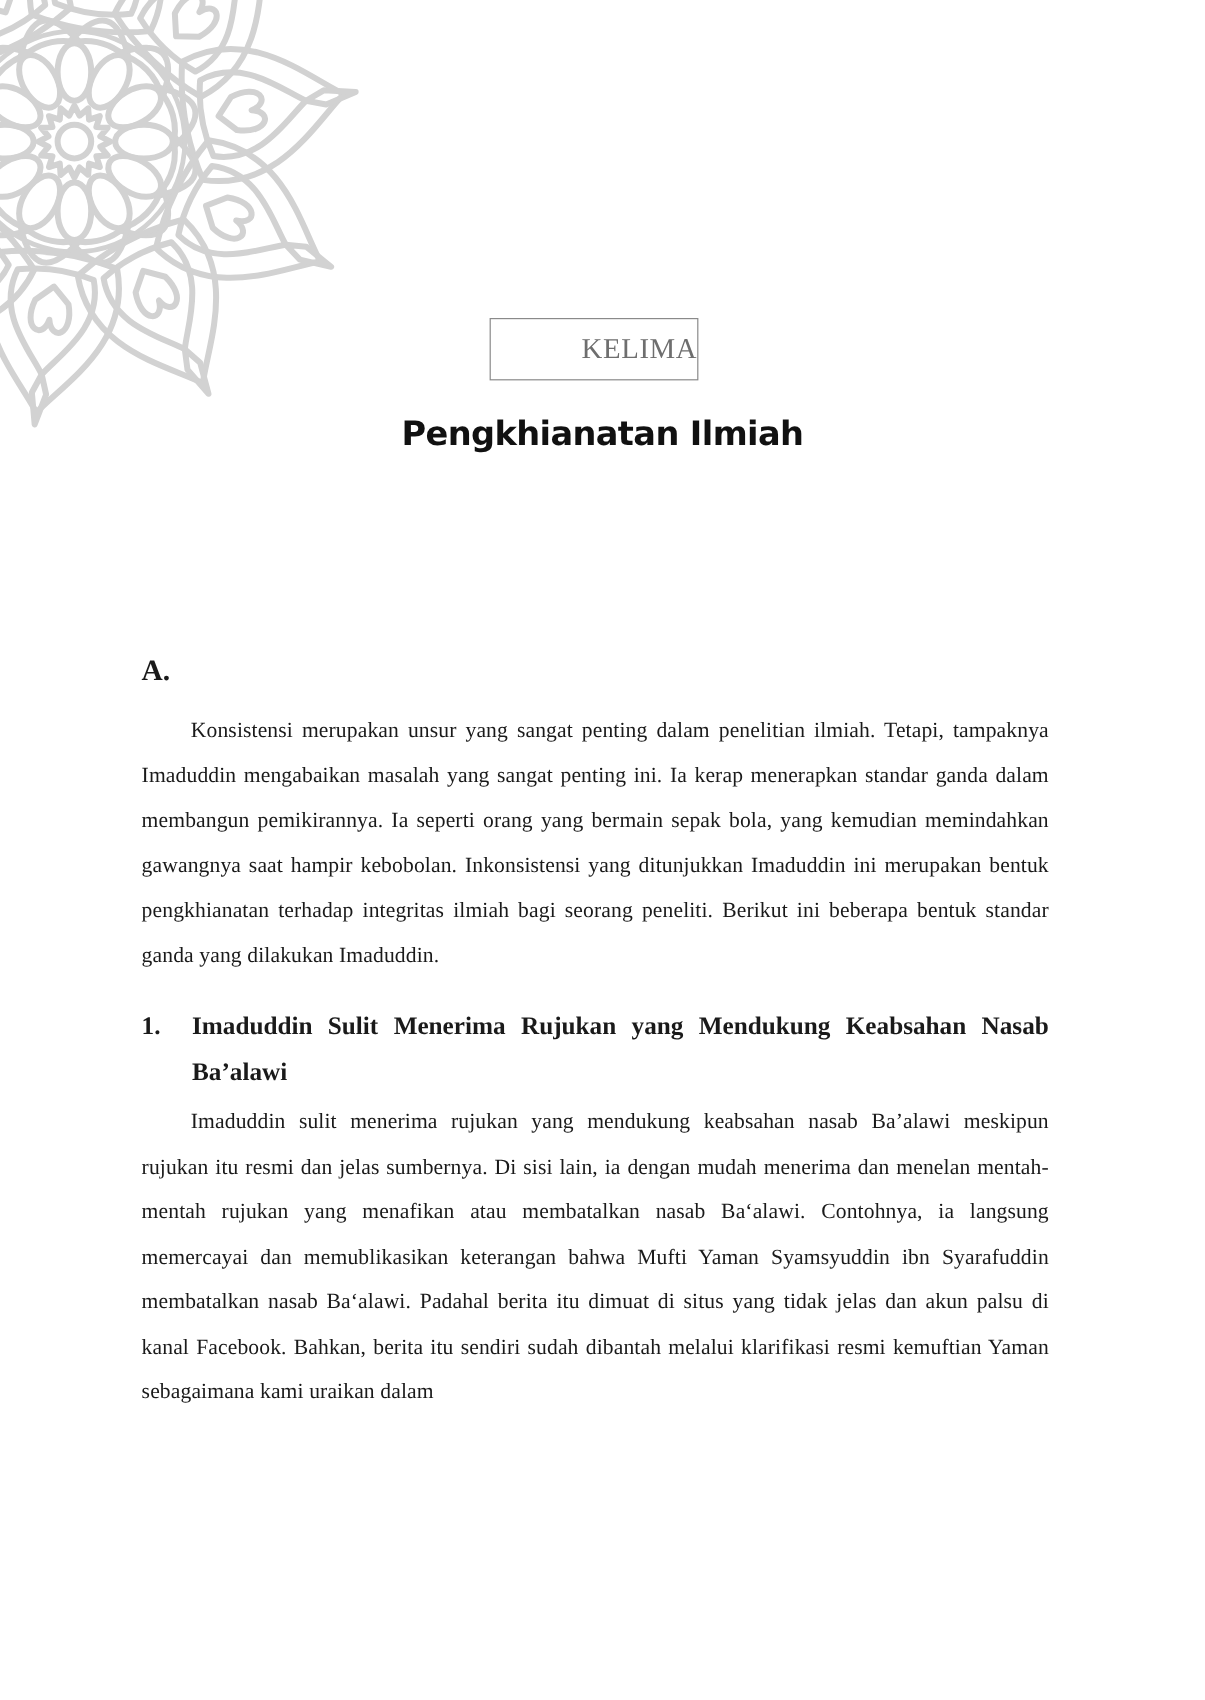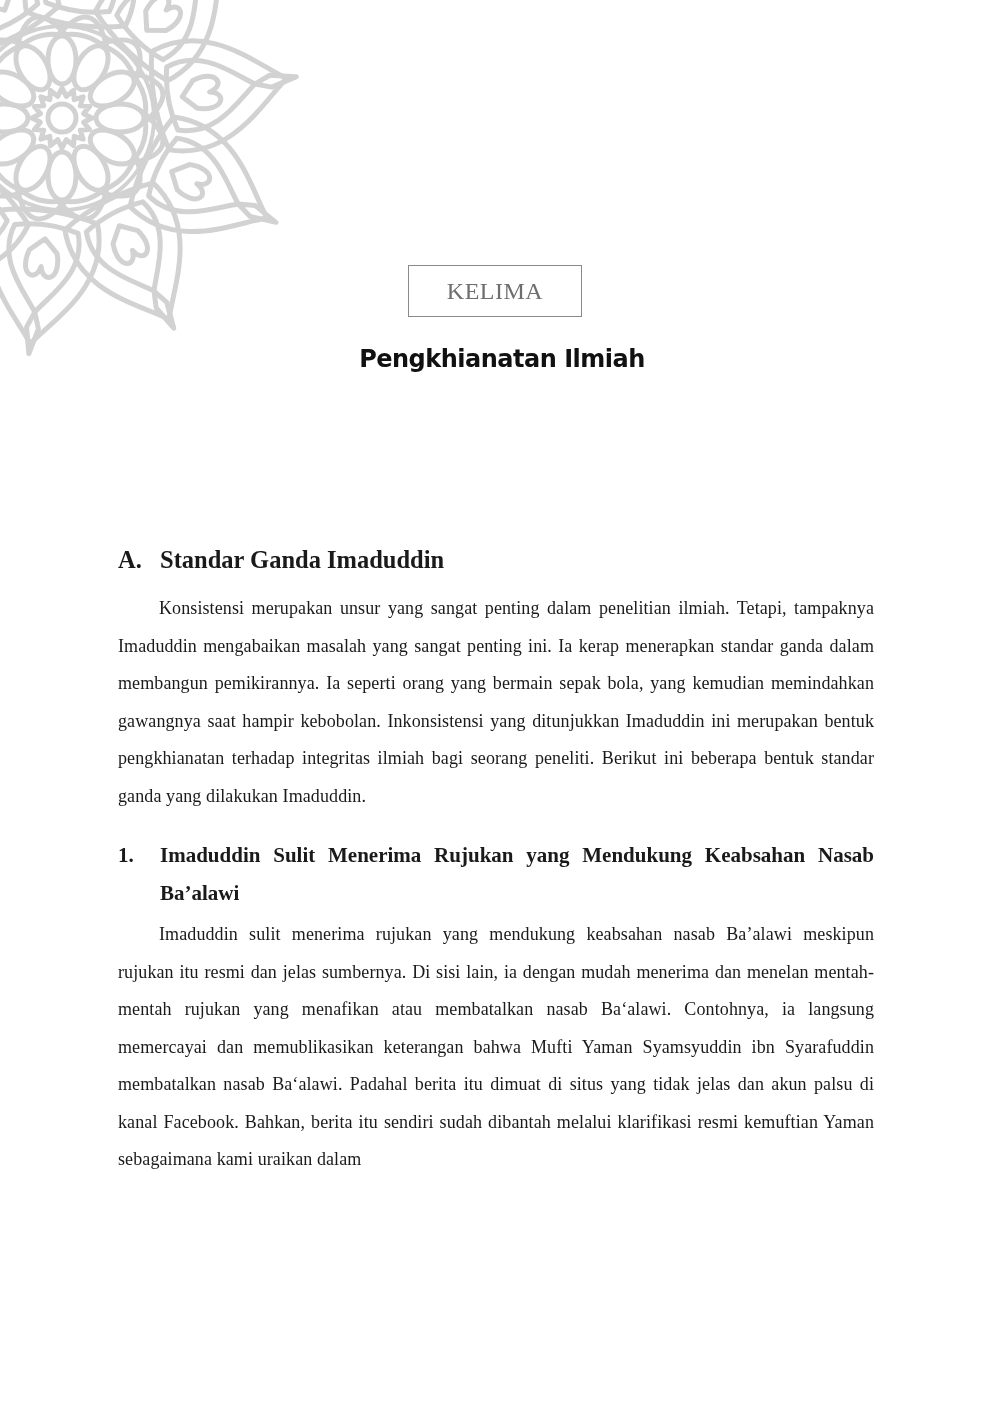--- a/index.html
+++ b/index.html
@@ -1,26 +1,26 @@
 <!DOCTYPE html>
 <html><head>
 <meta charset="utf-8">
 <style>
   html, body { margin: 0; padding: 0; background: #ffffff; }
   body { width: 1004px; height: 1417px; position: relative; overflow: hidden; }
   .mandala { position: absolute; left: 0; top: 0; width: 310px; height: 360px; }
   .chapter-box {
     position: absolute; left: 408px; top: 265px; width: 174px; height: 52px;
     border: 1.5px solid #8a8a8a; box-sizing: border-box;
-    display: flex; align-items: center; justify-content: center;
+    display: flex; align-items: center; justify-content: flex-end;
     font-family: "Liberation Serif", serif; font-size: 24px; color: #6e6e6e; letter-spacing: 0.5px;
   }
   .chapter-title {
     position: absolute; left: 0; width: 1004px; top: 345px; text-align: center;
-    font-family: "DejaVu Sans", sans-serif; font-weight: bold; font-size: 24px; color: #111;
+    font-family: "DejaVu Sans", sans-serif; font-weight: bold; font-size: 28px; color: #111;
     letter-spacing: -0.5px;
   }
   .content {
     position: absolute; left: 118px; top: 540px; width: 756px;
     font-family: "Liberation Serif", serif; color: #1a1a1a;
   }
   .section-heading {
     display: flex; font-size: 24.5px; font-weight: bold; margin: 0 0 10px 0; line-height: 40px;
   }
   .section-heading .letter { width: 42px; }
@@ -131,21 +131,20 @@
 
 <div class="chapter-box">
   <span>KELIMA</span>
 </div>
 
 <div class="chapter-title">Pengkhianatan Ilmiah</div>
 
 <div class="content">
   <div class="section-heading">
     <span class="letter">A.</span>
-    <span>Standar Ganda Imaduddin</span>
   </div>
   <p class="body">Konsistensi merupakan unsur yang sangat penting dalam penelitian ilmiah. Tetapi, tampaknya Imaduddin mengabaikan masalah yang sangat penting ini. Ia kerap menerapkan standar ganda dalam membangun pemikirannya. Ia seperti orang yang bermain sepak bola, yang kemudian memindahkan gawangnya saat hampir kebobolan. Inkonsistensi yang ditunjukkan Imaduddin ini merupakan bentuk pengkhianatan terhadap integritas ilmiah bagi seorang peneliti. Berikut ini beberapa bentuk standar ganda yang dilakukan Imaduddin.</p>
 
   <div class="sub-heading">
     <span class="num">1.</span>
     <span class="txt">Imaduddin Sulit Menerima Rujukan yang Mendukung Keabsahan Nasab Ba’alawi</span>
   </div>
   <p class="body">Imaduddin sulit menerima rujukan yang mendukung keabsahan nasab Ba’alawi meskipun rujukan itu resmi dan jelas sumbernya. Di sisi lain, ia dengan mudah menerima dan menelan mentah-mentah rujukan yang menafikan atau membatalkan nasab Ba‘alawi. Contohnya, ia langsung memercayai dan memublikasikan keterangan bahwa Mufti Yaman Syamsyuddin ibn Syarafuddin membatalkan nasab Ba‘alawi. Padahal berita itu dimuat di situs yang tidak jelas dan akun palsu di kanal Facebook. Bahkan, berita itu sendiri sudah dibantah melalui klarifikasi resmi kemuftian Yaman sebagaimana kami uraikan dalam</p>
 </div>
 

